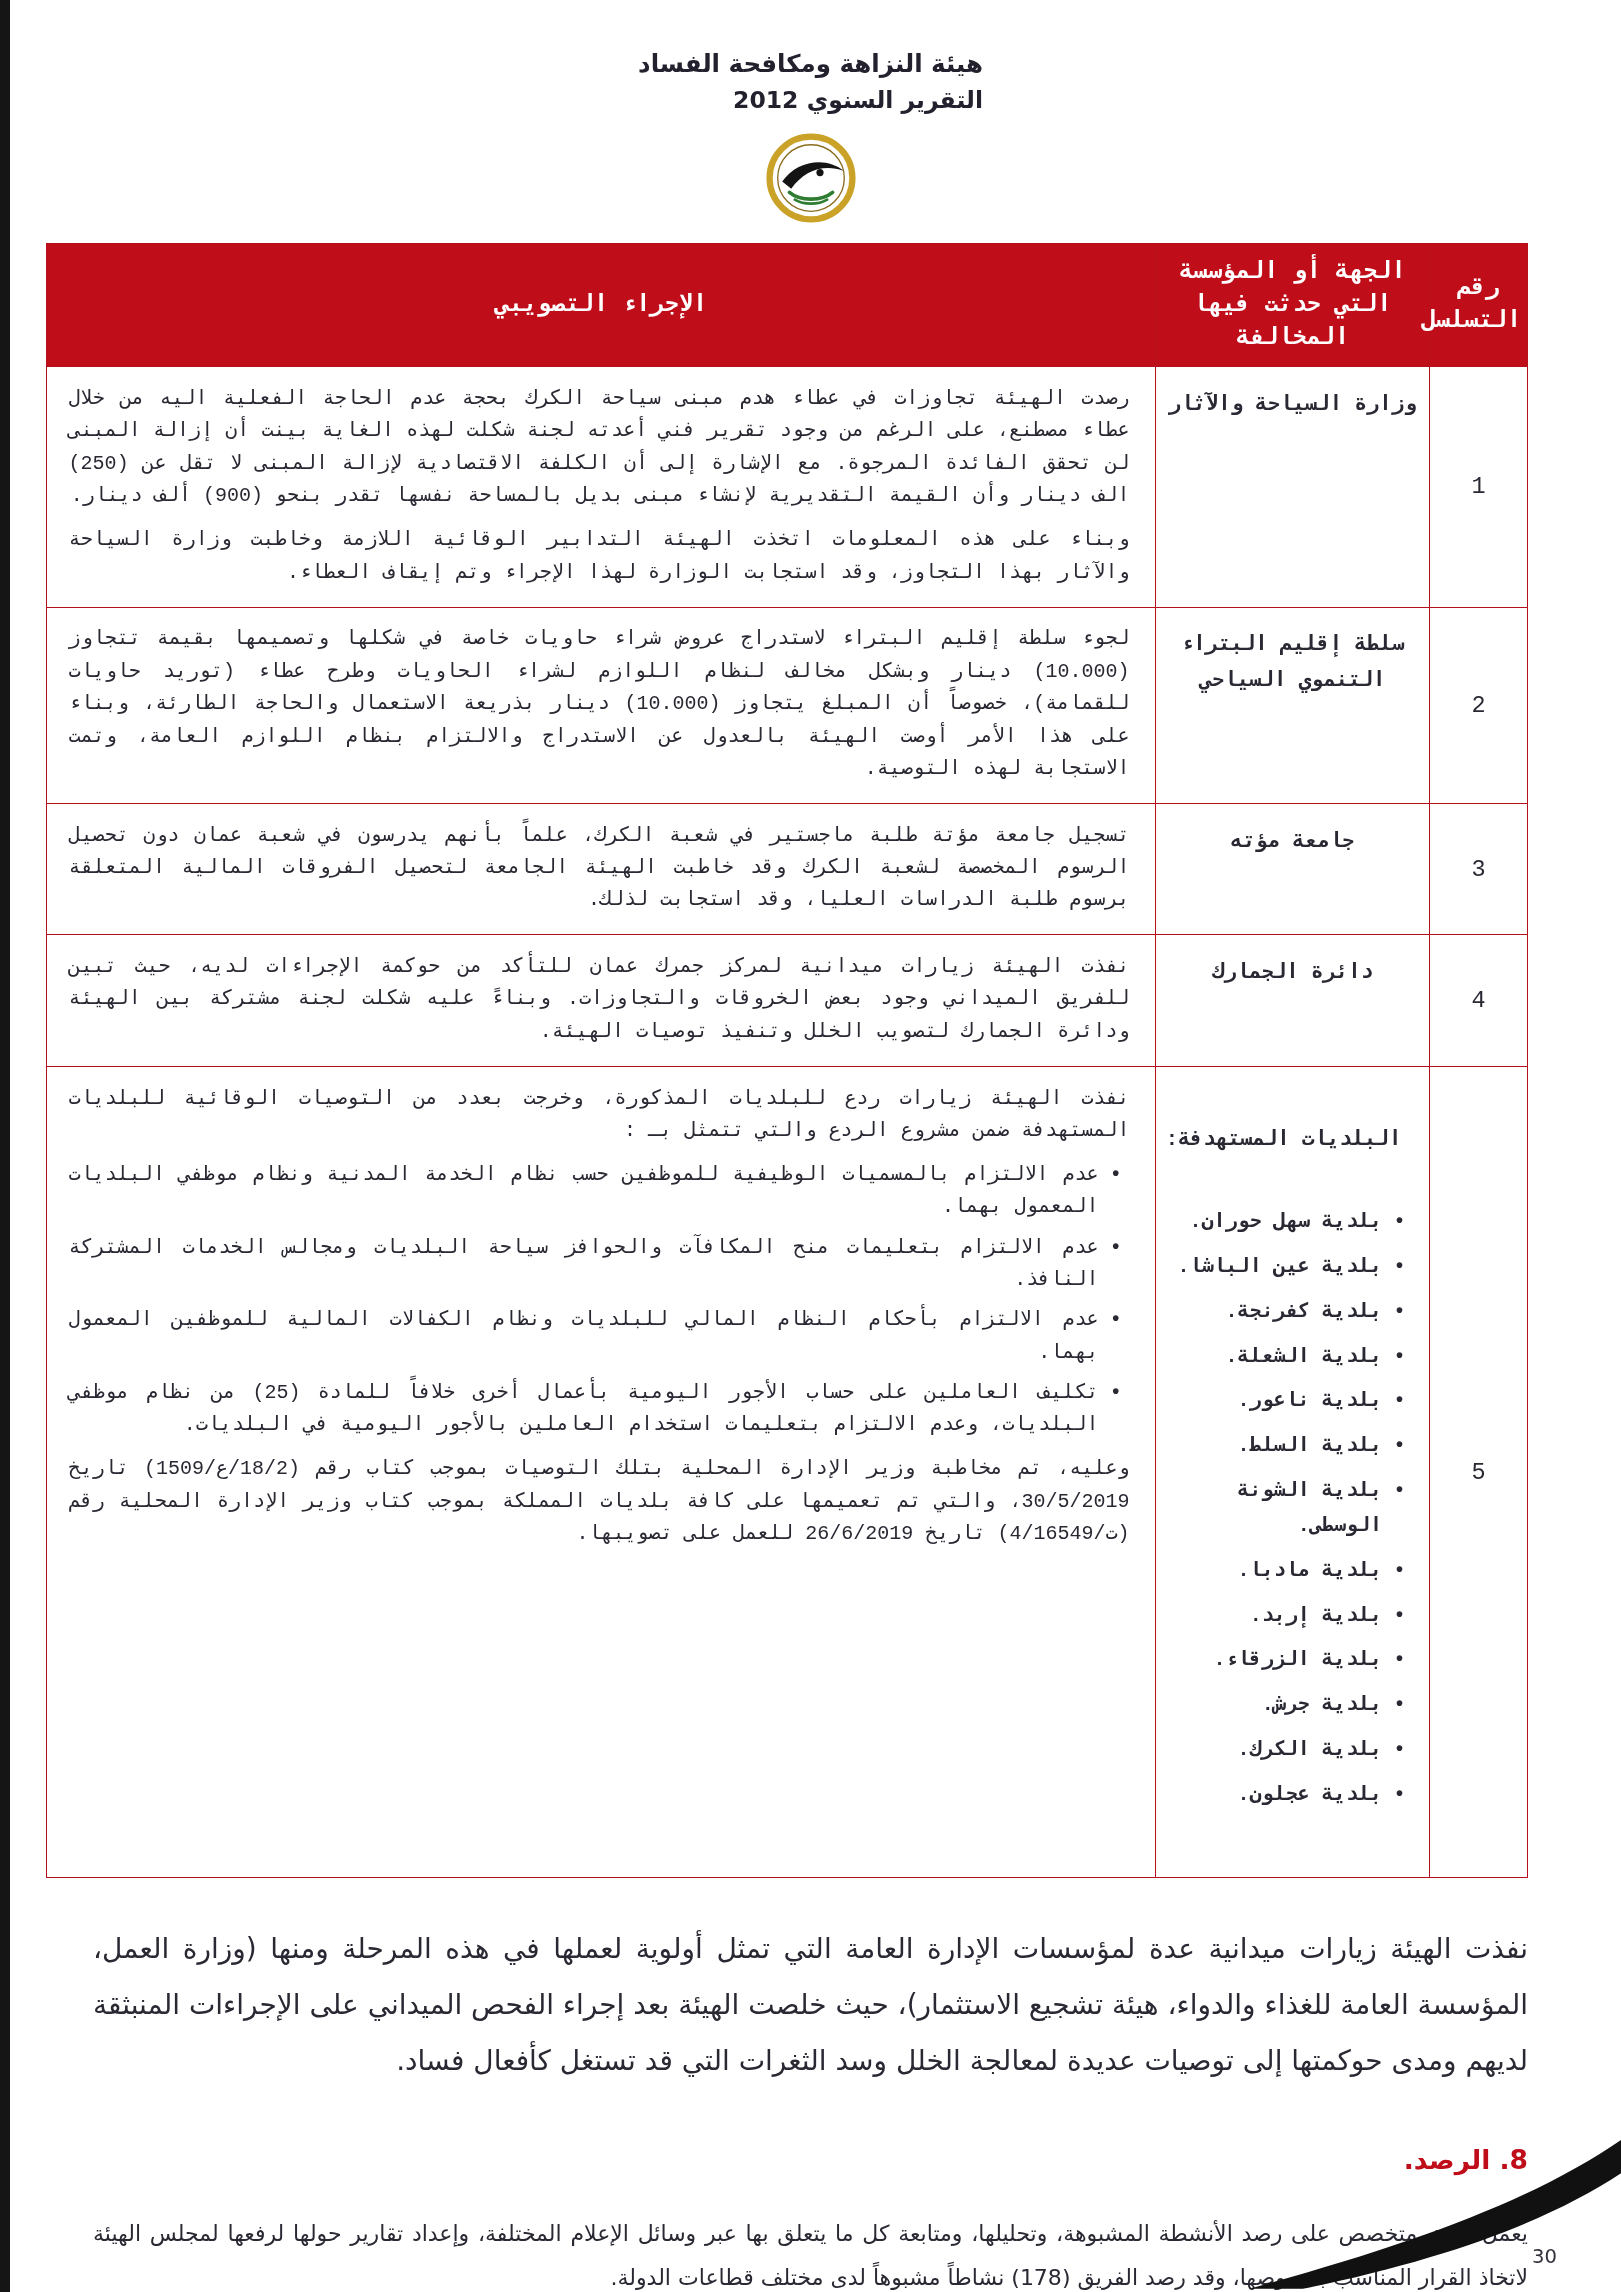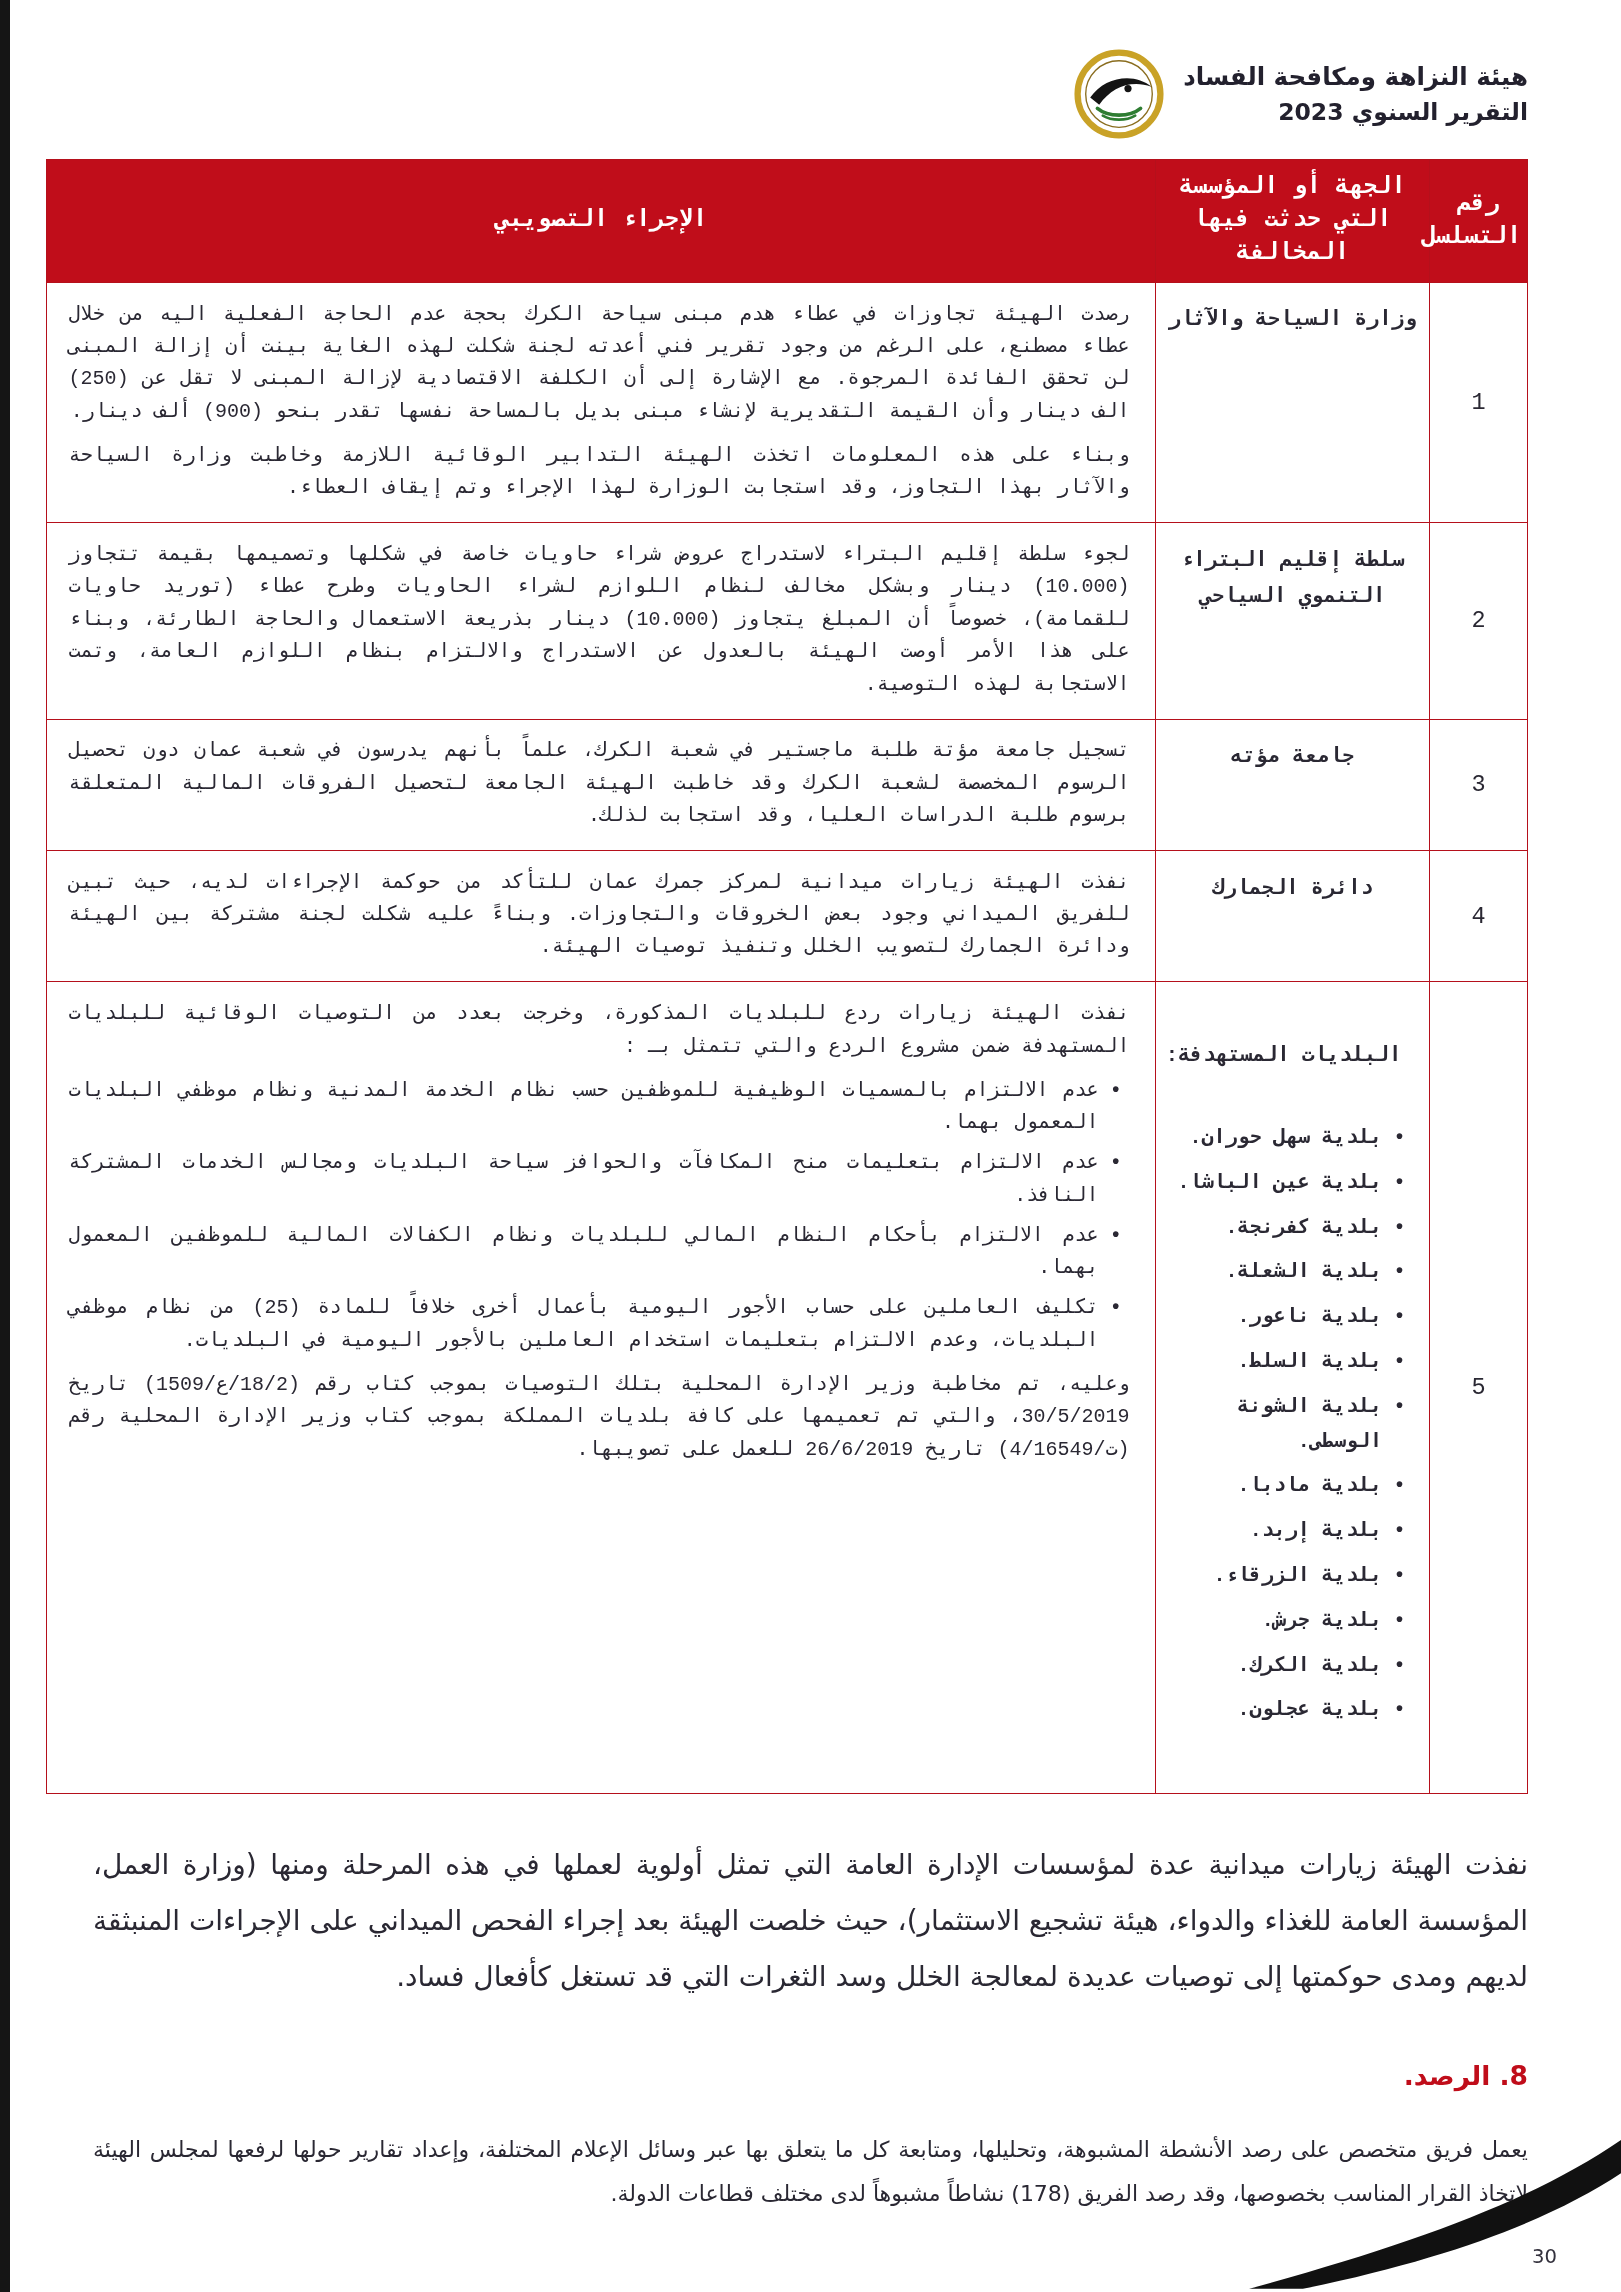--- a/index.html
+++ b/index.html
@@ -16,20 +16,21 @@
   .edge-band {
     position: absolute; left: 0; top: 0;
     width: 9.8px; height: 100%;
     background: #151515;
   }
 
   
   .doc-header {
     display: flex; align-items: center; gap: 19.6px;
     padding: 49px 93px 0 93px;
+    flex-direction: column;
   }
   .header-text { text-align: right; }
   .org-name  { font-size: 24.5px; font-weight: bold; color:#23212e; }
   .report-title { font-size: 23.5px; font-weight: bold; color:#23212e; margin-top: 7.8px; }
   .logo-wrap { width: 90px; height: 90px; flex: 0 0 auto; }
 
   
   .page-title {
     margin: 41px 93px 0 93px;
     font-size: 23.5px; font-weight: bold;
@@ -141,21 +142,21 @@
 </head>
 <body>
 
 <div class="page">
 
   <div class="edge-band"></div>
 
   <div class="doc-header">
     <div class="header-text">
       <div class="org-name">هيئة النزاهة ومكافحة الفساد</div>
-      <div class="report-title">التقرير السنوي 2023</div>
+      <div class="report-title">التقرير السنوي 2012</div>
     </div>
     <div class="logo-wrap">
       <svg viewBox="0 0 100 100" width="90" height="90" aria-hidden="true">
         <circle cx="50" cy="50" r="46" fill="#ffffff" stroke="#c9a227" stroke-width="7"></circle>
         <circle cx="50" cy="50" r="37" fill="#ffffff" stroke="#8a6d1f" stroke-width="1.5"></circle>
         <path d="M18 54 C34 30 68 26 86 42 C64 34 42 42 28 62 Z" fill="#141414"></path>
         <circle cx="60" cy="44" r="4" fill="#141414"></circle>
         <path d="M26 66 C38 76 62 76 74 66" fill="none" stroke="#2e7d32" stroke-width="4" stroke-linecap="round"></path>
         <path d="M32 74 C42 80 58 80 68 74" fill="none" stroke="#2e7d32" stroke-width="3" stroke-linecap="round"></path>
       </svg>

